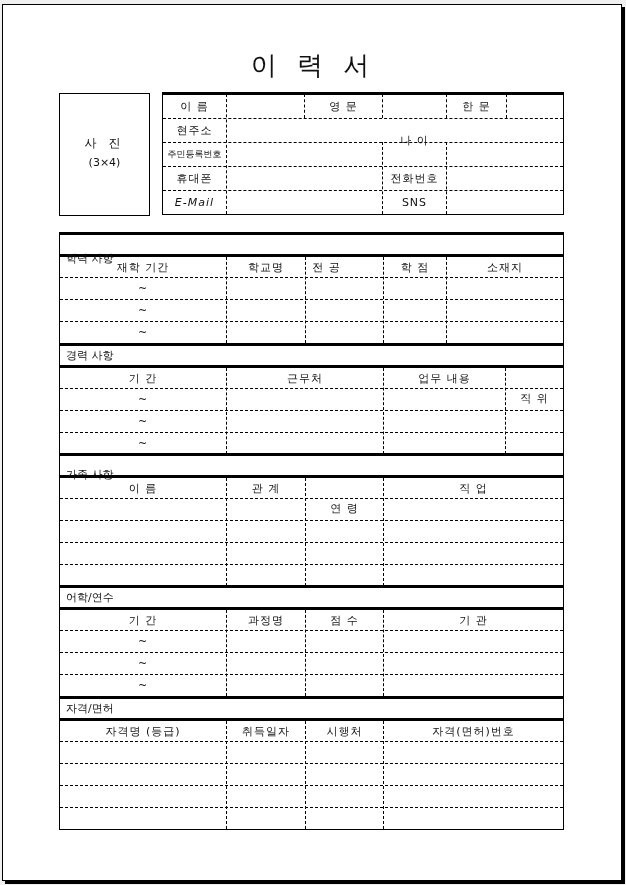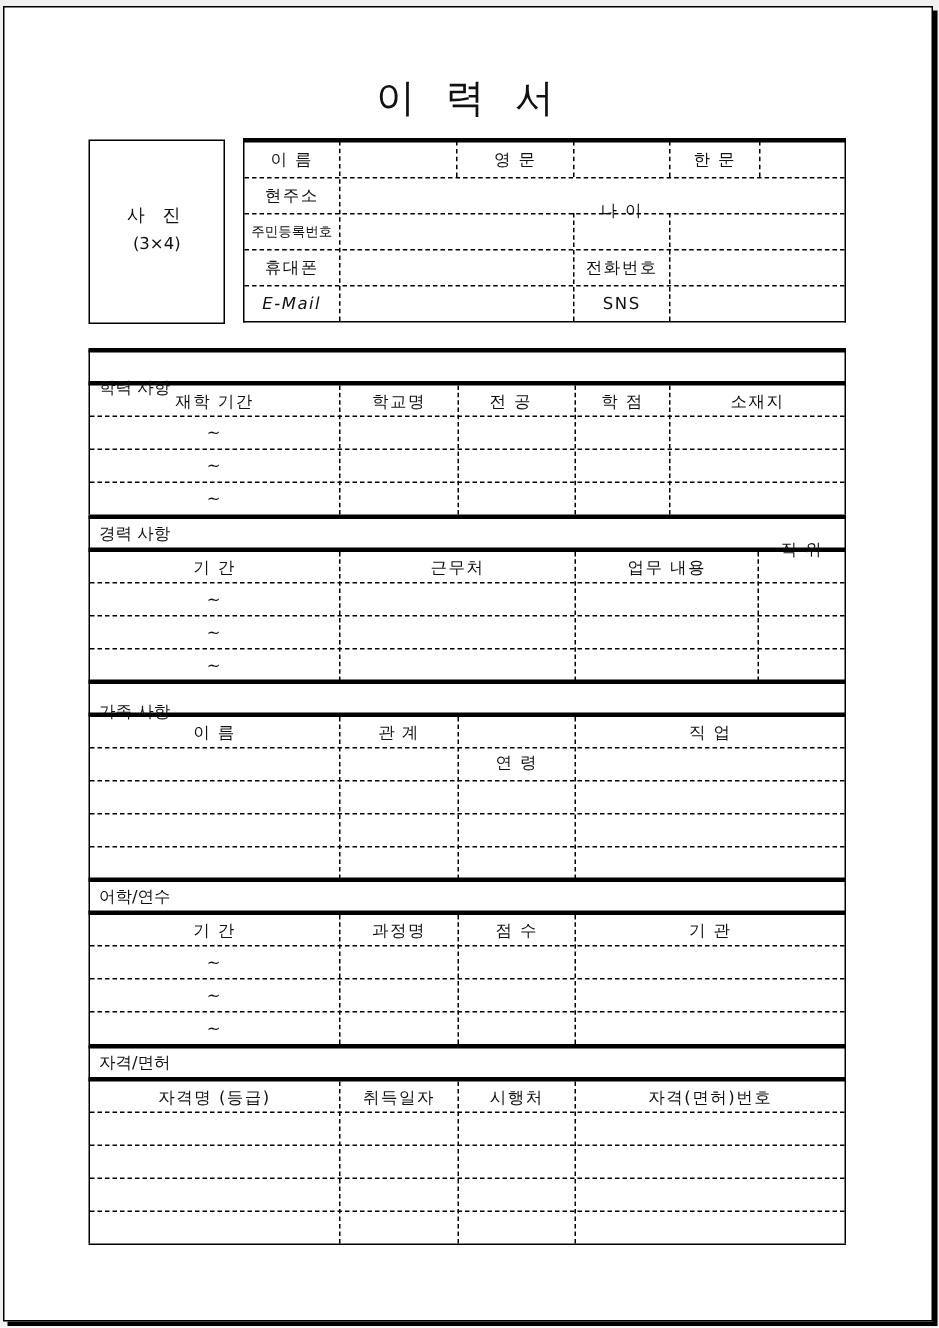--- a/index.html
+++ b/index.html
@@ -101,21 +101,21 @@
     <div class="sec-title" style="left:60px; top:249px; width:502px; height:19px;">학력 사항</div>
     <div class="hline-dash" style="left:60px; top:277px; width:503px;"></div>
     <div class="hline-dash" style="left:60px; top:299px; width:503px;"></div>
     <div class="hline-dash" style="left:60px; top:321px; width:503px;"></div>
     <div class="vline-dash" style="left:226px; top:257px; height:86px;"></div>
     <div class="vline-dash" style="left:305px; top:257px; height:86px;"></div>
     <div class="vline-dash" style="left:383px; top:257px; height:86px;"></div>
     <div class="vline-dash" style="left:446px; top:257px; height:86px;"></div>
     <div class="cell" style="left:60px; top:257px; width:166px; height:20px;">재학 기간</div>
     <div class="cell" style="left:227px; top:257px; width:78px; height:20px;">학교명</div>
-    <div class="cell" style="left:302px; top:257px; width:77px; height:20px;">전 공</div>
+    <div class="cell" style="left:288px; top:257px; width:77px; height:20px;">전 공</div>
     <div class="cell" style="left:384px; top:257px; width:62px; height:20px;">학 점</div>
     <div class="cell" style="left:447px; top:257px; width:116px; height:20px;">소재지</div>
     <div class="cell" style="left:60px; top:278px; width:166px; height:21px;">~</div>
     <div class="cell" style="left:227px; top:278px; width:78px; height:21px;"></div>
     <div class="cell" style="left:306px; top:278px; width:77px; height:21px;"></div>
     <div class="cell" style="left:384px; top:278px; width:62px; height:21px;"></div>
     <div class="cell" style="left:447px; top:278px; width:116px; height:21px;"></div>
     <div class="cell" style="left:60px; top:300px; width:166px; height:21px;">~</div>
     <div class="cell" style="left:227px; top:300px; width:78px; height:21px;"></div>
     <div class="cell" style="left:306px; top:300px; width:77px; height:21px;"></div>
@@ -133,21 +133,21 @@
     <div class="sec-title" style="left:60px; top:346px; width:502px; height:19px;">경력 사항</div>
     <div class="hline-dash" style="left:60px; top:388px; width:503px;"></div>
     <div class="hline-dash" style="left:60px; top:410px; width:503px;"></div>
     <div class="hline-dash" style="left:60px; top:432px; width:503px;"></div>
     <div class="vline-dash" style="left:226px; top:368px; height:86px;"></div>
     <div class="vline-dash" style="left:383px; top:368px; height:86px;"></div>
     <div class="vline-dash" style="left:505px; top:368px; height:86px;"></div>
     <div class="cell" style="left:60px; top:368px; width:166px; height:20px;">기 간</div>
     <div class="cell" style="left:227px; top:368px; width:156px; height:20px;">근무처</div>
     <div class="cell" style="left:384px; top:368px; width:121px; height:20px;">업무 내용</div>
-    <div class="cell" style="left:506px; top:356px; width:57px; height:20px;">직 위</div>
+    <div class="cell" style="left:506px; top:388px; width:57px; height:20px;">직 위</div>
     <div class="cell" style="left:60px; top:389px; width:166px; height:21px;">~</div>
     <div class="cell" style="left:227px; top:389px; width:156px; height:21px;"></div>
     <div class="cell" style="left:384px; top:389px; width:121px; height:21px;"></div>
     <div class="cell" style="left:506px; top:389px; width:57px; height:21px;"></div>
     <div class="cell" style="left:60px; top:411px; width:166px; height:21px;">~</div>
     <div class="cell" style="left:227px; top:411px; width:156px; height:21px;"></div>
     <div class="cell" style="left:384px; top:411px; width:121px; height:21px;"></div>
     <div class="cell" style="left:506px; top:411px; width:57px; height:21px;"></div>
     <div class="cell" style="left:60px; top:433px; width:166px; height:21px;">~</div>
     <div class="cell" style="left:227px; top:433px; width:156px; height:21px;"></div>
@@ -159,21 +159,21 @@
     <div class="hline-thick" style="left:59px; top:475px; width:505px;"></div>
     <div class="sec-title" style="left:60px; top:456px; width:502px; height:36px;">가족 사항</div>
     <div class="hline-dash" style="left:60px; top:498px; width:503px;"></div>
     <div class="hline-dash" style="left:60px; top:520px; width:503px;"></div>
     <div class="hline-dash" style="left:60px; top:542px; width:503px;"></div>
     <div class="hline-dash" style="left:60px; top:564px; width:503px;"></div>
     <div class="vline-dash" style="left:226px; top:478px; height:108px;"></div>
     <div class="vline-dash" style="left:305px; top:478px; height:108px;"></div>
     <div class="vline-dash" style="left:383px; top:478px; height:108px;"></div>
     <div class="cell" style="left:60px; top:478px; width:166px; height:20px;">이 름</div>
-    <div class="cell" style="left:227px; top:478px; width:78px; height:20px;font-family:Liberation Serif, serif;">관 계</div>
+    <div class="cell" style="left:227px; top:478px; width:78px; height:20px;">관 계</div>
     <div class="cell" style="left:306px; top:498px; width:77px; height:20px;">연 령</div>
     <div class="cell" style="left:384px; top:478px; width:179px; height:20px;">직 업</div>
     <div class="cell" style="left:60px; top:499px; width:166px; height:21px;"></div>
     <div class="cell" style="left:227px; top:499px; width:78px; height:21px;"></div>
     <div class="cell" style="left:306px; top:499px; width:77px; height:21px;"></div>
     <div class="cell" style="left:384px; top:499px; width:179px; height:21px;"></div>
     <div class="cell" style="left:60px; top:521px; width:166px; height:21px;"></div>
     <div class="cell" style="left:227px; top:521px; width:78px; height:21px;"></div>
     <div class="cell" style="left:306px; top:521px; width:77px; height:21px;"></div>
     <div class="cell" style="left:384px; top:521px; width:179px; height:21px;"></div>

